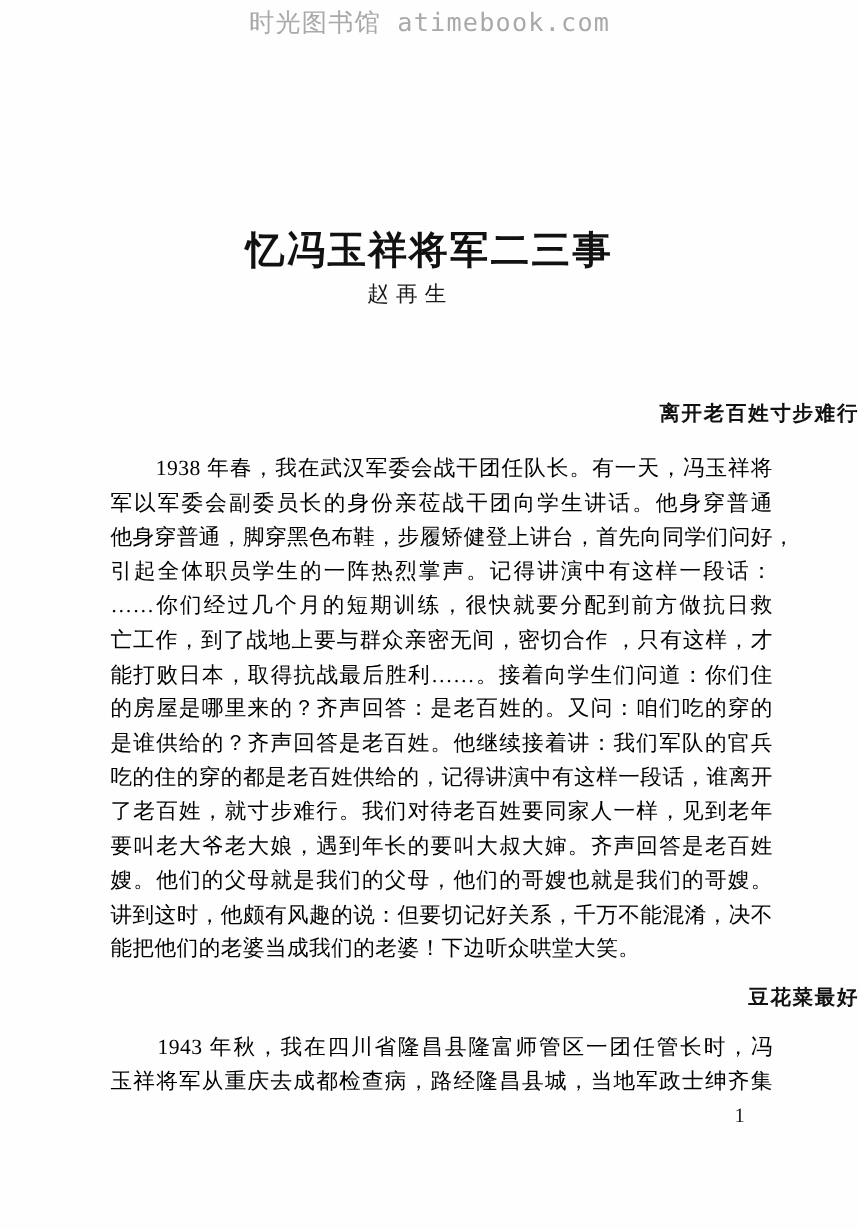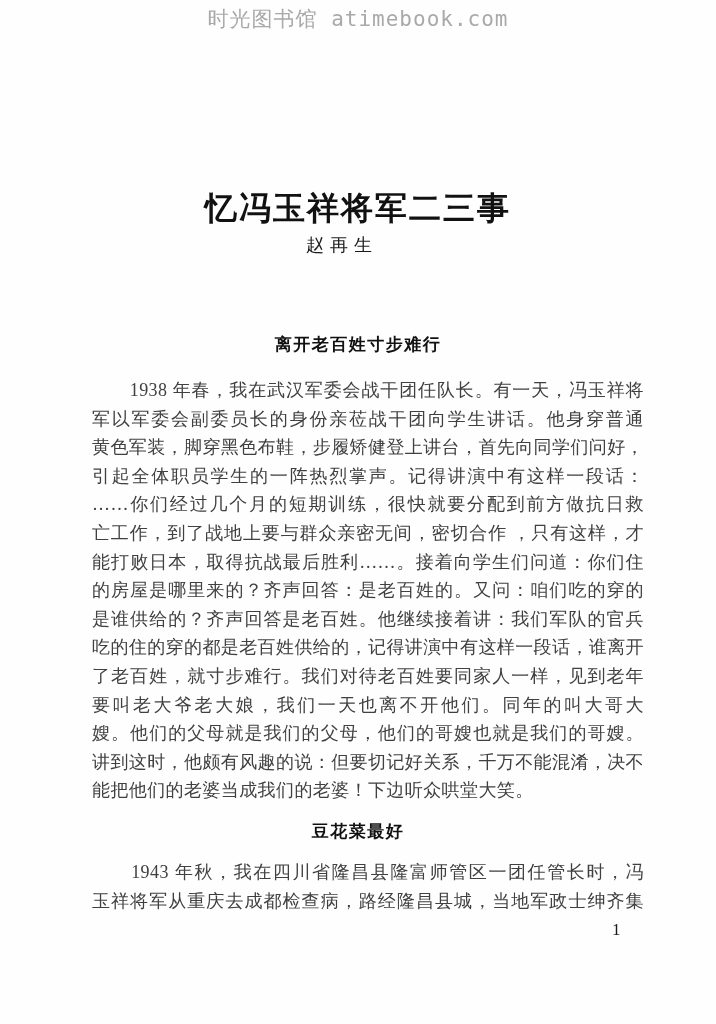--- a/index.html
+++ b/index.html
@@ -42,38 +42,38 @@
     top: 233px; left: 0; width: 684px;
     text-align: center;
     font-size: 18px;
     letter-spacing: 6px;
     color: #1a1a1a;
     white-space: nowrap;
   }
   .section-heading {
     position: absolute;
     left: 0; width: 716px;
-    text-align: center;
+    text-align: right;
     font-family: "Liberation Sans", sans-serif;
     font-weight: bold;
     font-size: 17px;
     letter-spacing: 1.5px;
     color: #111;
     white-space: nowrap;
   }
   .heading-1 { top: 333px; }
   .heading-2 { top: 820px; }
   .para {
     position: absolute;
     left: 92px;
     width: 552px;
     font-size: 18px;
     line-height: 28.6px;
     letter-spacing: 0.4px;
-    color: #404040;
+    color: #000000;
   }
   .para-1 { top: 376px; }
   .para-2 { top: 858px; }
   .line {
     text-align: justify;
     text-align-last: justify;
     white-space: nowrap;
   }
   .para.flush-last .line:last-child {
     text-align-last: left;
@@ -94,30 +94,30 @@
 
   <div class="title">忆冯玉祥将军二三事</div>
 
   <div class="author">赵再生</div>
 
   <div class="section-heading heading-1">离开老百姓寸步难行</div>
 
   <div class="para para-1 flush-last">
       <div class="line">　　1938 年春，我在武汉军委会战干团任队长。有一天，冯玉祥将</div>
       <div class="line">军以军委会副委员长的身份亲莅战干团向学生讲话。他身穿普通</div>
-      <div class="line">黄色军装，脚穿黑色布鞋，步履矫健登上讲台，首先向同学们问好，</div>
+      <div class="line">他身穿普通，脚穿黑色布鞋，步履矫健登上讲台，首先向同学们问好，</div>
       <div class="line">引起全体职员学生的一阵热烈掌声。记得讲演中有这样一段话：</div>
       <div class="line">……你们经过几个月的短期训练，很快就要分配到前方做抗日救</div>
       <div class="line">亡工作，到了战地上要与群众亲密无间，密切合作 ，只有这样，才</div>
       <div class="line">能打败日本，取得抗战最后胜利……。接着向学生们问道：你们住</div>
       <div class="line">的房屋是哪里来的？齐声回答：是老百姓的。又问：咱们吃的穿的</div>
       <div class="line">是谁供给的？齐声回答是老百姓。他继续接着讲：我们军队的官兵</div>
       <div class="line">吃的住的穿的都是老百姓供给的，记得讲演中有这样一段话，谁离开</div>
       <div class="line">了老百姓，就寸步难行。我们对待老百姓要同家人一样，见到老年</div>
-      <div class="line">要叫老大爷老大娘，我们一天也离不开他们。同年的叫大哥大</div>
+      <div class="line">要叫老大爷老大娘，遇到年长的要叫大叔大婶。齐声回答是老百姓</div>
       <div class="line">嫂。他们的父母就是我们的父母，他们的哥嫂也就是我们的哥嫂。</div>
       <div class="line">讲到这时，他颇有风趣的说：但要切记好关系，千万不能混淆，决不</div>
       <div class="line">能把他们的老婆当成我们的老婆！下边听众哄堂大笑。</div>
     </div>
 
   <div class="section-heading heading-2">豆花菜最好</div>
 
   <div class="para para-2">
       <div class="line">　　1943 年秋，我在四川省隆昌县隆富师管区一团任管长时，冯</div>
       <div class="line">玉祥将军从重庆去成都检查病，路经隆昌县城，当地军政士绅齐集</div>

